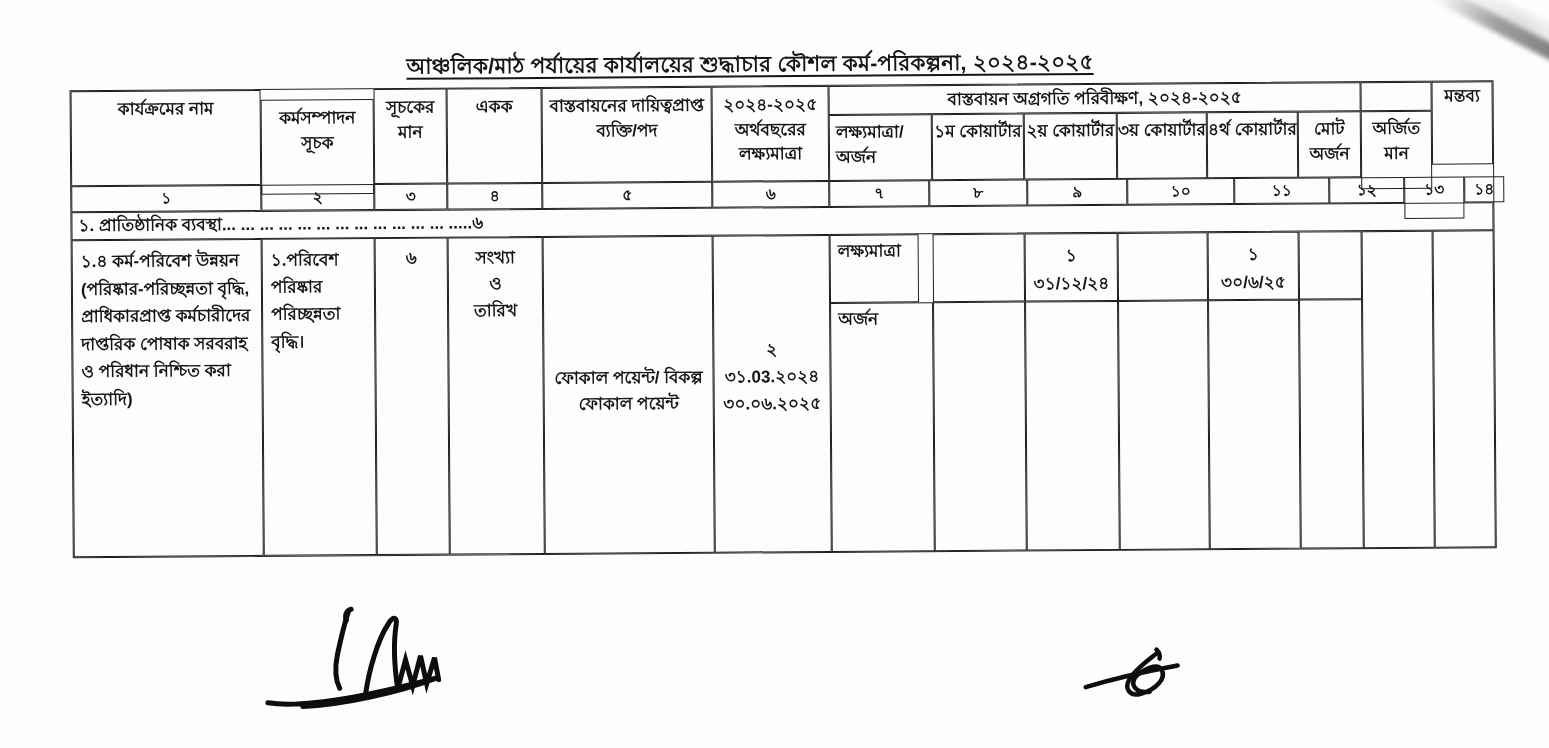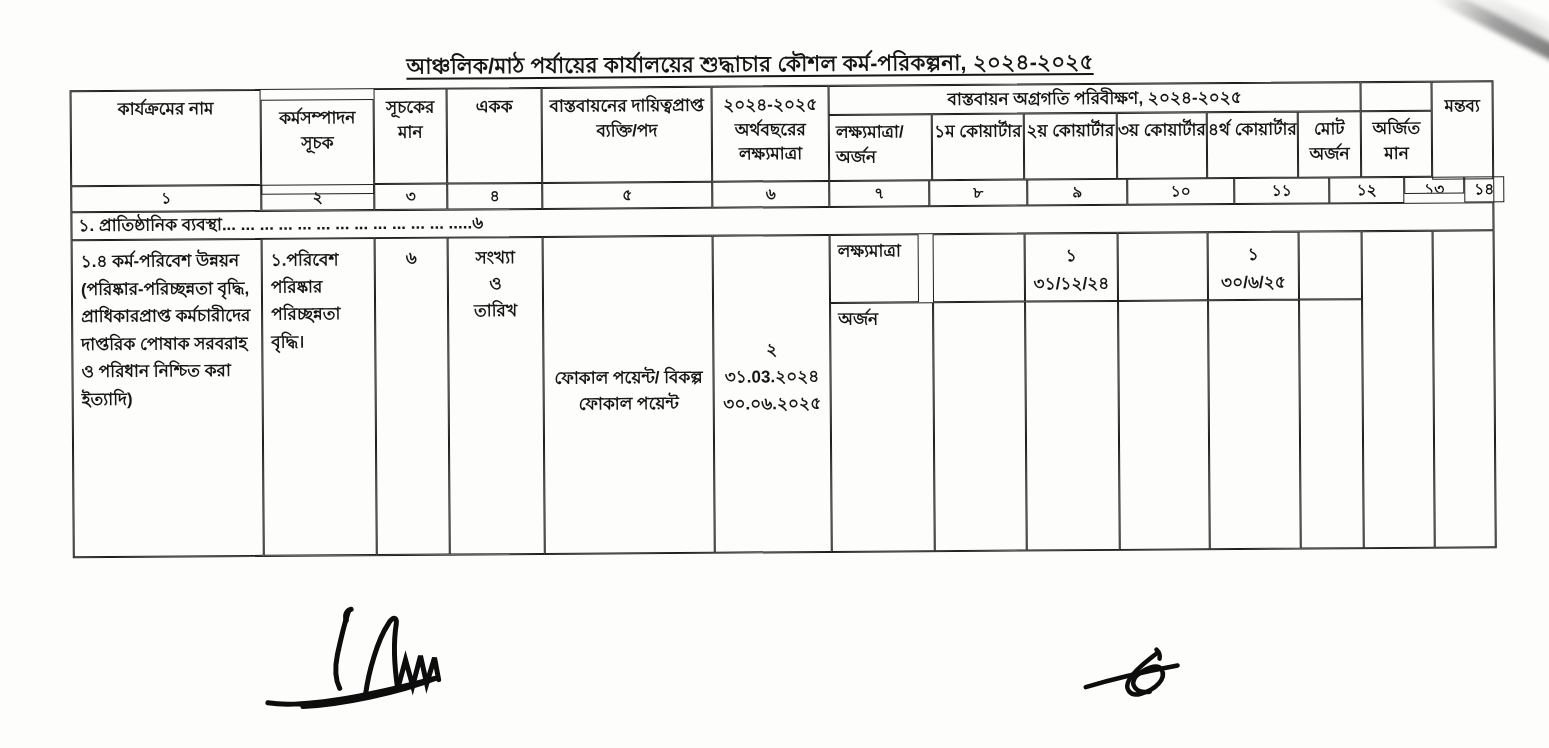--- a/index.html
+++ b/index.html
@@ -64,37 +64,37 @@
     <div class="cell tc grp" style="left:758px;top:0;width:532px;height:29px">বাস্তবায়ন অগ্রগতি পরিবীক্ষণ, ২০২৪-২০২৫</div>
 
     <div class="cell sub" style="left:758px;top:29px;width:103px;height:66px;padding-left:6px">লক্ষ্যমাত্রা/ অর্জন</div>
     <div class="cell tc sub" style="left:861px;top:29px;width:92px;height:66px">১ম কোয়ার্টার</div>
     <div class="cell tc sub" style="left:953px;top:29px;width:93px;height:66px">২য় কোয়ার্টার</div>
     <div class="cell tc sub" style="left:1046px;top:29px;width:90px;height:66px">৩য় কোয়ার্টার</div>
     <div class="cell tc sub" style="left:1136px;top:29px;width:91px;height:66px">৪র্থ কোয়ার্টার</div>
     <div class="cell tc sub" style="left:1227px;top:29px;width:63px;height:66px">মোট অর্জন</div>
 
     <div class="cell" style="left:1290px;top:0;width:71px;height:29px"></div>
-    <div class="cell tc sub" style="left:1290px;top:29px;width:71px;height:66px">অর্জিত মান</div>
+    <div class="cell tc sub" style="left:1290px;top:29px;width:71px;height:78px">অর্জিত মান</div>
 
-    <div class="cell tc" style="left:1361px;top:0;width:61px;height:98px;padding-top:12px">মন্তব্য</div>
+    <div class="cell tc" style="left:1361px;top:0;width:61px;height:83px;padding-top:2px">মন্তব্য</div>
 
     <div class="cell tc num" style="left:0;top:95px;width:190px;height:26px">১</div>
     <div class="cell tc num" style="left:190px;top:95px;width:113px;height:26px">২</div>
     <div class="cell tc num" style="left:303px;top:95px;width:73px;height:26px">৩</div>
     <div class="cell tc num" style="left:376px;top:95px;width:95px;height:26px">৪</div>
     <div class="cell tc num" style="left:471px;top:95px;width:170px;height:26px">৫</div>
     <div class="cell tc num" style="left:641px;top:95px;width:117px;height:26px">৬</div>
     <div class="cell tc num" style="left:758px;top:95px;width:100px;height:26px">৭</div>
     <div class="cell tc num" style="left:858px;top:95px;width:98px;height:26px">৮</div>
     <div class="cell tc num" style="left:956px;top:95px;width:100px;height:26px">৯</div>
     <div class="cell tc num" style="left:1056px;top:95px;width:107px;height:26px">১০</div>
     <div class="cell tc num" style="left:1163px;top:95px;width:95px;height:26px">১১</div>
     <div class="cell tc num" style="left:1258px;top:95px;width:75px;height:26px">১২</div>
-    <div class="cell tc num" style="left:1333px;top:95px;width:60px;height:17px">১৩</div>
+    <div class="cell tc num" style="left:1333px;top:95px;width:60px;height:42px">১৩</div>
     <div class="cell tc num" style="left:1393px;top:95px;width:40px;height:26px">১৪</div>
 
     <div class="cell section" style="left:0;top:121px;width:1422px;height:28px">১. প্রাতিষ্ঠানিক ব্যবস্থা... ... ... ... ... ... ... ... ... ... ... ... .....৬</div>
 
     <div class="cell body-cell activity" style="left:0;top:149px;width:190px;height:317px">১.৪ কর্ম-পরিবেশ উন্নয়ন (পরিষ্কার-পরিচ্ছন্নতা বৃদ্ধি, প্রাধিকারপ্রাপ্ত কর্মচারীদের দাপ্তরিক পোষাক সরবরাহ ও পরিধান নিশ্চিত করা ইত্যাদি)</div>
     <div class="cell body-cell indicator" style="left:190px;top:149px;width:113px;height:317px">১.পরিবেশ পরিষ্কার পরিচ্ছন্নতা বৃদ্ধি।</div>
     <div class="cell body-cell tc" style="left:303px;top:149px;width:73px;height:317px;padding-top:8px">৬</div>
     <div class="cell body-cell tc unitcell" style="left:376px;top:149px;width:95px;height:317px">
       <div>সংখ্যা</div>
       <div>ও</div>

